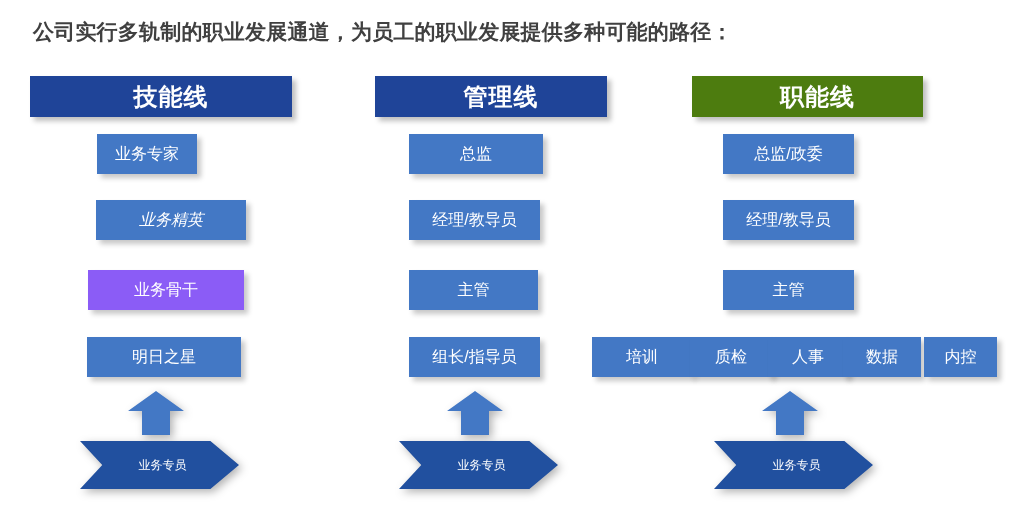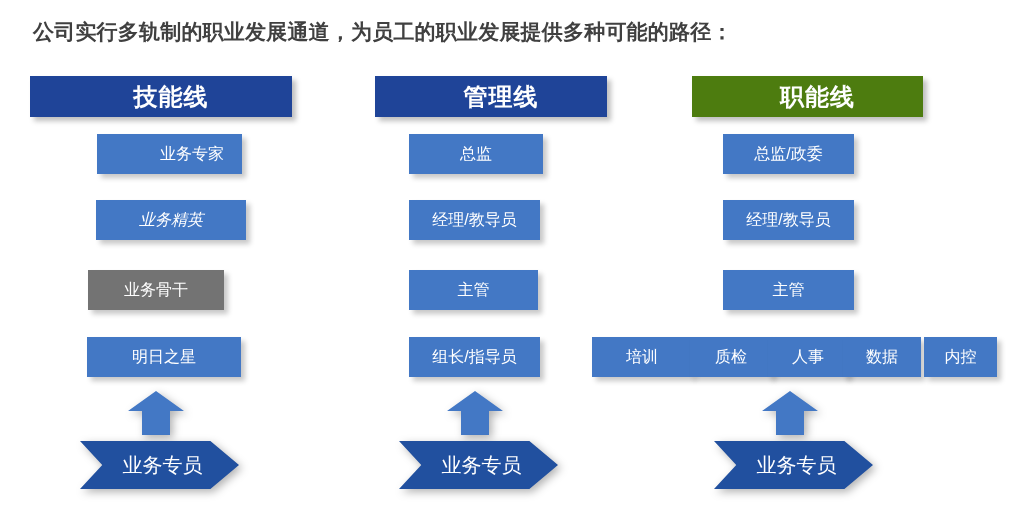--- a/index.html
+++ b/index.html
@@ -102,40 +102,40 @@
     background: #21509F;
     clip-path: polygon(0% 0%, 82% 0%, 100% 50%, 82% 100%, 0% 100%, 14% 50%);
   }
   .chevron .chev-label {
     position: absolute;
     inset: 0;
     display: flex;
     align-items: center;
     justify-content: center;
     color: #ffffff;
-    font-size: 20px;
+    font-size: 12px;
     white-space: nowrap;
     padding-left: 6px;
     box-sizing: border-box;
   }
 </style>
 </head>
 <body>
 
 <div id="slide" style="background: rgb(255, 255, 255);">
 
   <div class="slide-title" style="color: rgb(64, 64, 64);">公司实行多轨制的职业发展通道，为员工的职业发展提供多种可能的路径：</div>
 
   <div class="col-header" style="left: 30px; top: 76px; width: 242px; background: rgb(31, 68, 152);">技能线</div>
 
-  <div class="level-box tone-a" style="left: 97px; top: 134px; width: 100px; background: rgb(67, 120, 197); padding-left: 45px;">业务专家</div>
+  <div class="level-box tone-a" style="left: 97px; top: 134px; width: 100px; background: rgb(67, 120, 197);">业务专家</div>
 
   <div class="level-box tone-b" style="left: 96px; top: 200px; width: 150px; background: rgb(67, 120, 197); font-style: italic;">业务精英</div>
 
-  <div class="level-box tone-b" style="left: 88px; top: 270px; width: 136px; background: #737373;">业务骨干</div>
+  <div class="level-box tone-b" style="left: 88px; top: 270px; width: 156px; background: #8b5cf6;">业务骨干</div>
 
   <div class="level-box tone-b" style="left: 87px; top: 337px; width: 154px; background: rgb(67, 120, 197);">明日之星</div>
 
   <div class="up-arrow" style="left:128px; top:391px;">
     <svg width="56" height="44" viewBox="0 0 56 44" xmlns="http://www.w3.org/2000/svg">
       <polygon points="28,0 56,20 42,20 42,44 14,44 14,20 0,20" fill="#4378C5"></polygon>
     </svg>
   </div>
 
   <div class="chevron" style="left:80px; top:441px; width:159px;">

